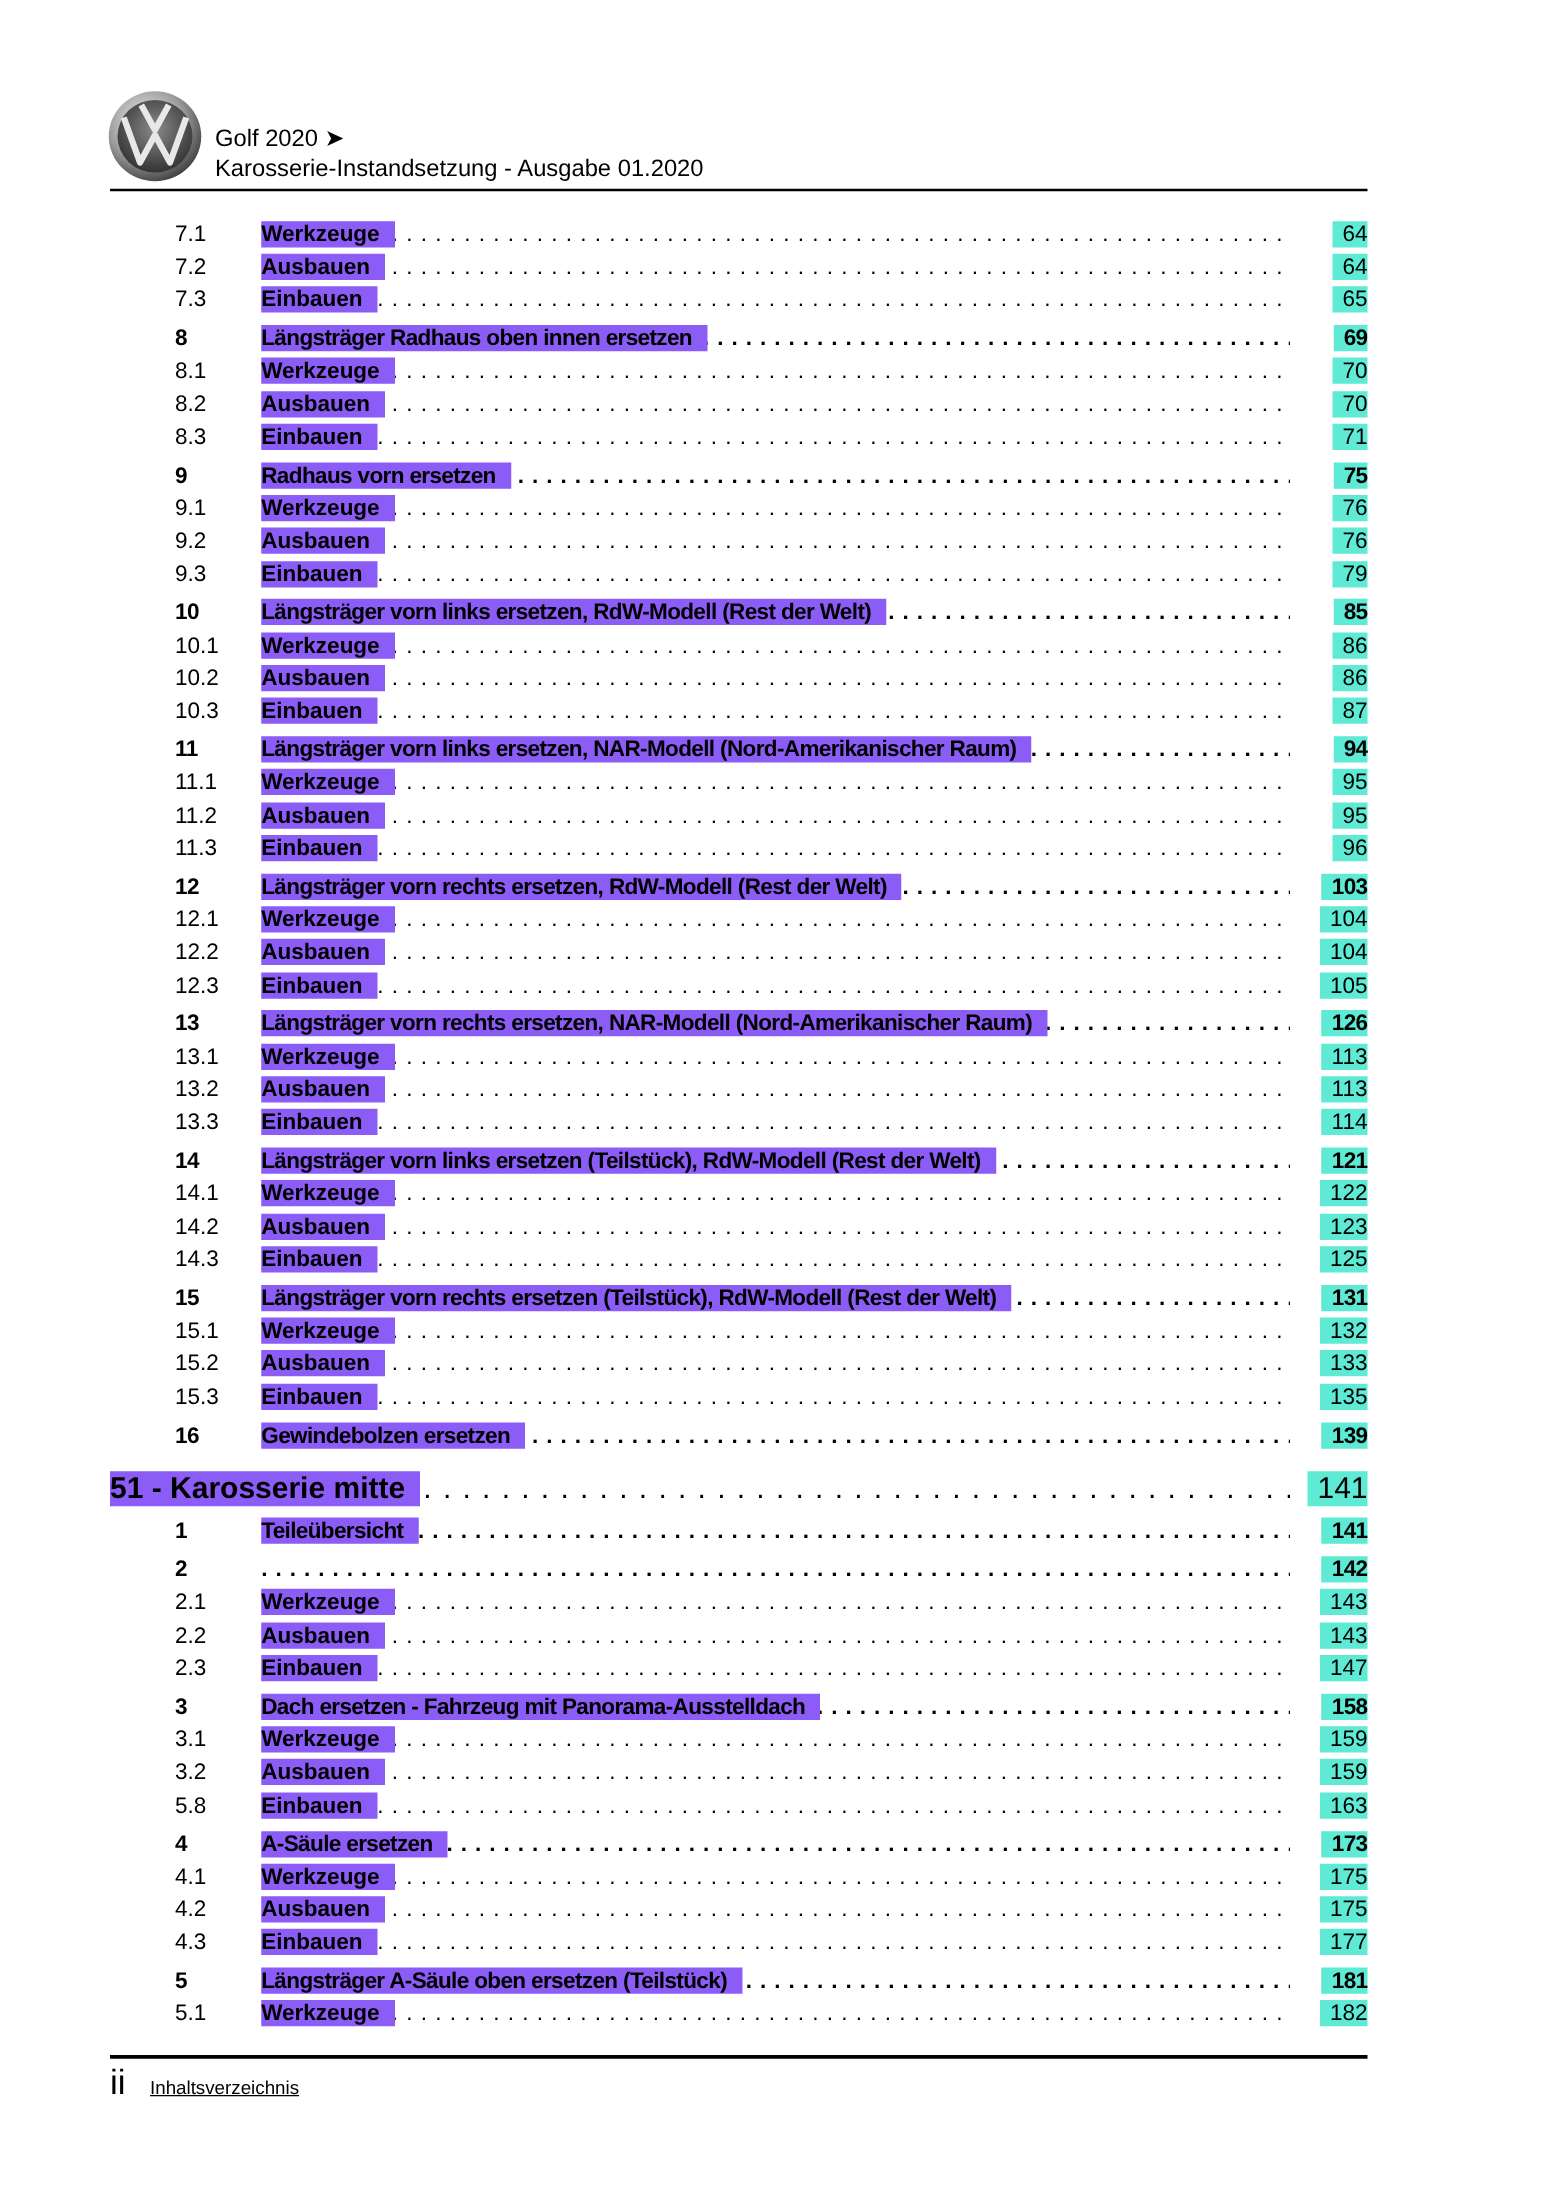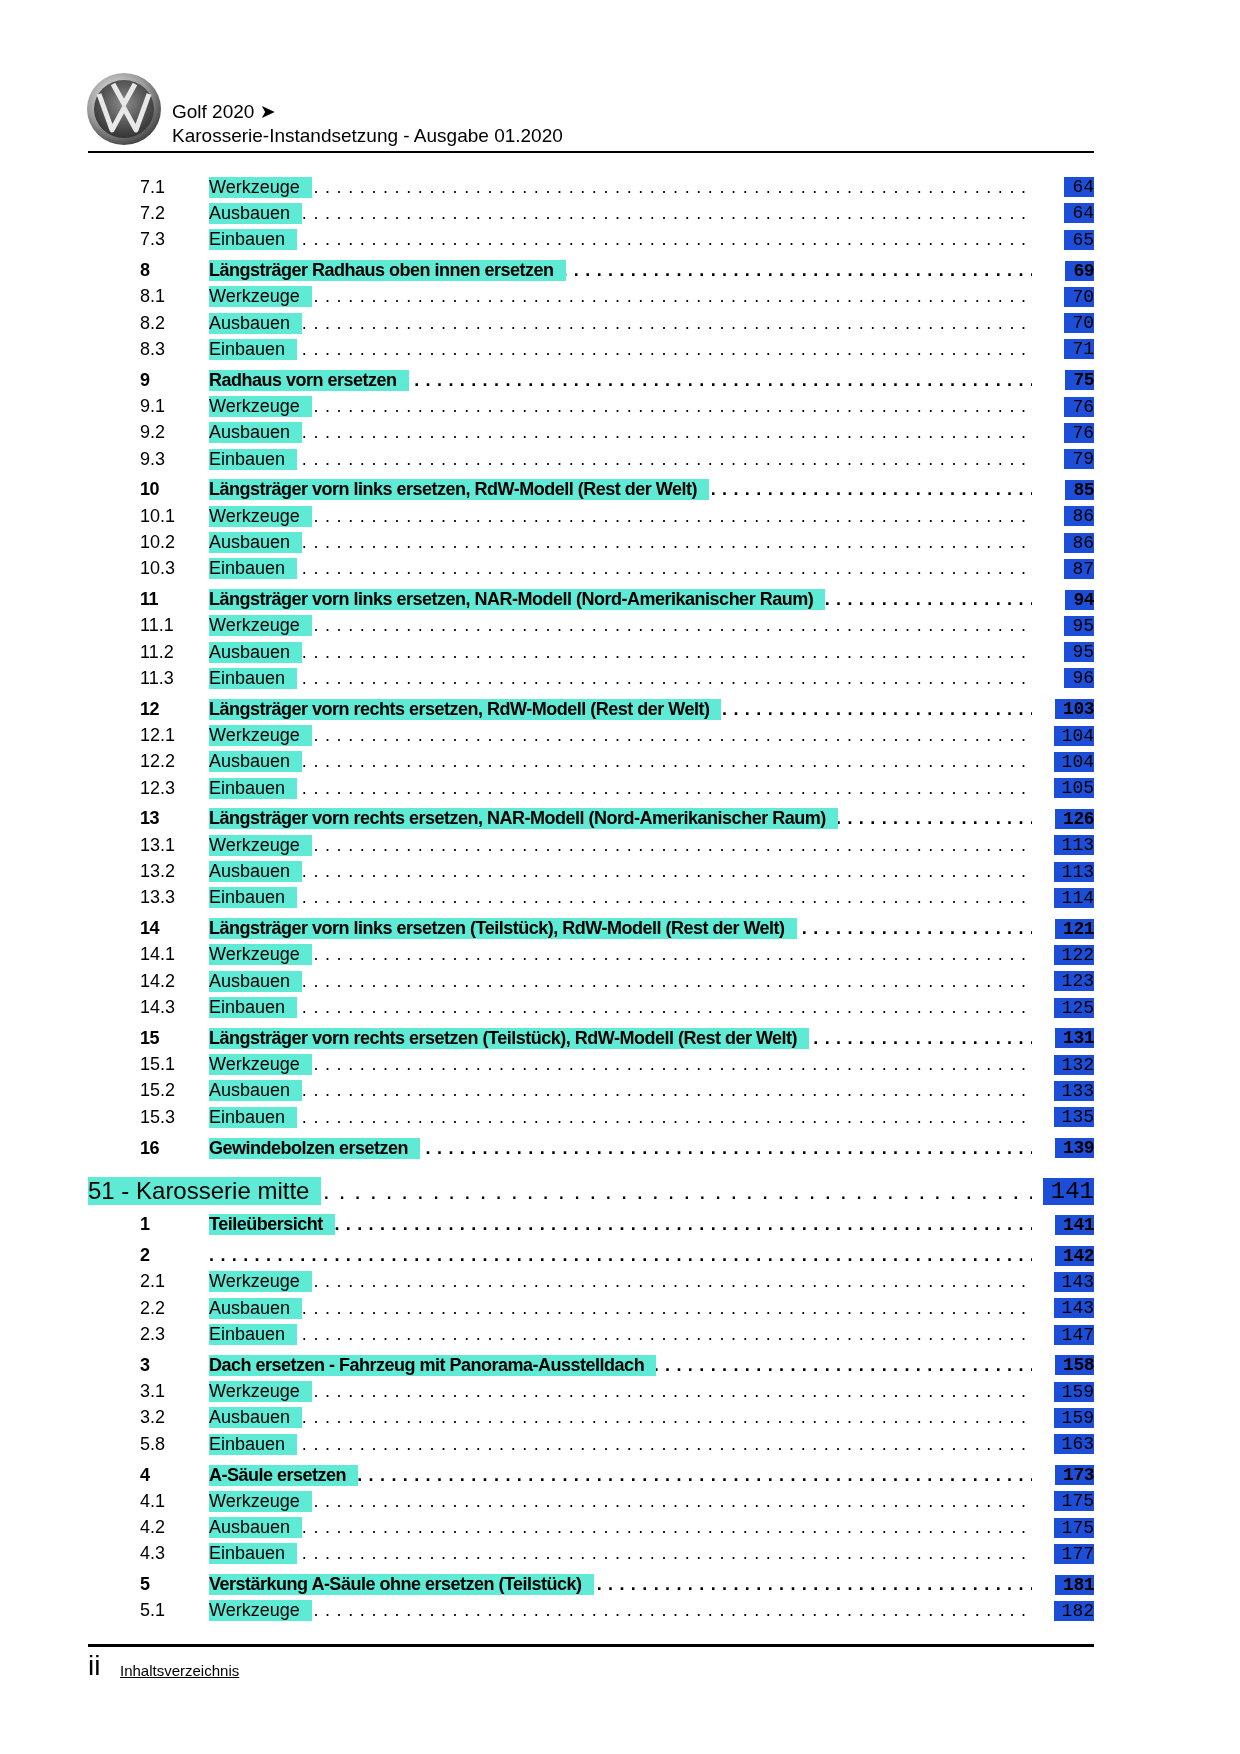--- a/index.html
+++ b/index.html
@@ -7,27 +7,27 @@
          font-family: "Liberation Sans", sans-serif; color: #000; }
   .logo { position: absolute; left: 86px; top: 72px; width: 76px; height: 74px; }
   .hdr-title { position: absolute; left: 172px; top: 101px; font-size: 19px; line-height: 22px; }
   .hdr-sub { position: absolute; left: 172px; top: 125px; font-size: 19px; line-height: 22px; }
   .rule-top { position: absolute; left: 88px; top: 151px; width: 1006px; height: 2px; background: #000; }
   .toc { position: absolute; left: 88px; top: 174px; width: 1006px; }
   .row { position: relative; height: 26.3px; display: flex; align-items: center; font-size: 18px; }
   .row.sec { margin-top: 4.5px; font-weight: bold; letter-spacing: -0.5px; }
   .row.chap { margin-top: 14px; margin-bottom: 3px; height: 32px; font-size: 24px; }
   .num { position: absolute; left: 52px; white-space: nowrap; }
-  .title { position: absolute; left: 121px; white-space: nowrap; background: #5eead4; padding-right: 12px; z-index: 2; }
+  .title { position: absolute; left: 121px; white-space: nowrap; background: #8b5cf6; padding-right: 12px; z-index: 2; font-weight: bold; }
   .row.chap .title { left: 0; text-align: right; }
   .dots { position: absolute; left: 121px; right: 62px; overflow: hidden; white-space: nowrap;
           color: #000; letter-spacing: 6.6px; font-weight: normal; z-index: 1; }
   .row.sec .dots { letter-spacing: 6.4px; font-weight: bold; }
   .row.chap .dots { left: 0; font-size: 24px; letter-spacing: 9px; font-weight: normal; }
-  .page { position: absolute; right: 0; white-space: nowrap; background: #1d4ed8; padding-left: 8px; z-index: 2; font-family: Liberation Mono, monospace; }
+  .page { position: absolute; right: 0; white-space: nowrap; background: #5eead4; padding-left: 8px; z-index: 2; }
   .rule-bot { position: absolute; left: 88px; top: 1644px; width: 1006px; height: 3px; background: #000; }
   .foot-num { position: absolute; left: 88px; top: 1650px; font-size: 28px; line-height: 32px; }
   .foot-label { position: absolute; left: 120px; top: 1662px; font-size: 15px; line-height: 18px; text-decoration: underline; }
 </style>
 </head>
 <body>
 
 <div class="logo">
   <svg width="76" height="74" viewBox="0 0 76 74">
     <defs>
@@ -349,21 +349,21 @@
     </div>
     <div class="row sub">
       <span class="num">4.3</span>
       <span class="dots">........................................................................................................................................................................................................</span>
       <span class="title">Einbauen</span>
       <span class="page">177</span>
     </div>
     <div class="row sec">
       <span class="num">5</span>
       <span class="dots">........................................................................................................................................................................................................</span>
-      <span class="title">Verstärkung A-Säule ohne ersetzen (Teilstück)</span>
+      <span class="title">Längsträger A-Säule oben ersetzen (Teilstück)</span>
       <span class="page">181</span>
     </div>
     <div class="row sub">
       <span class="num">5.1</span>
       <span class="dots">........................................................................................................................................................................................................</span>
       <span class="title">Werkzeuge</span>
       <span class="page">182</span>
     </div>
   </div>
 

